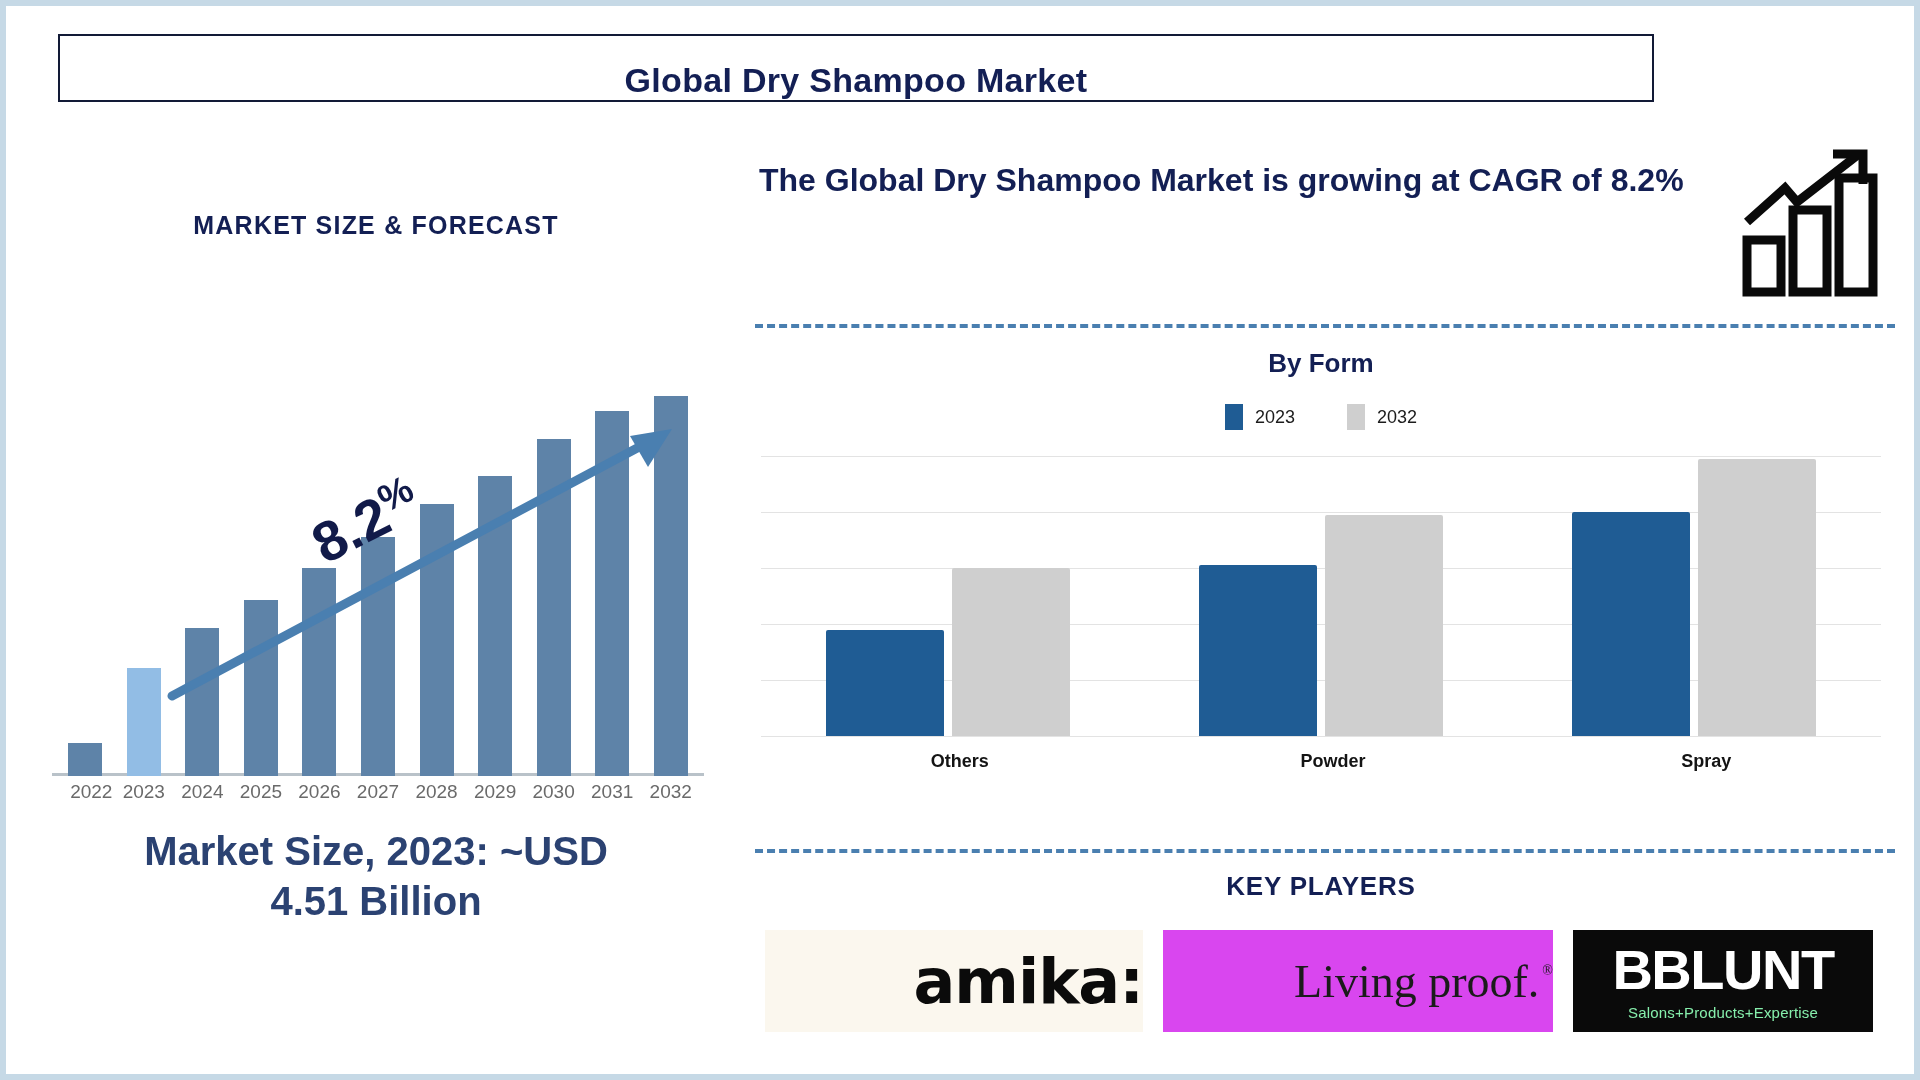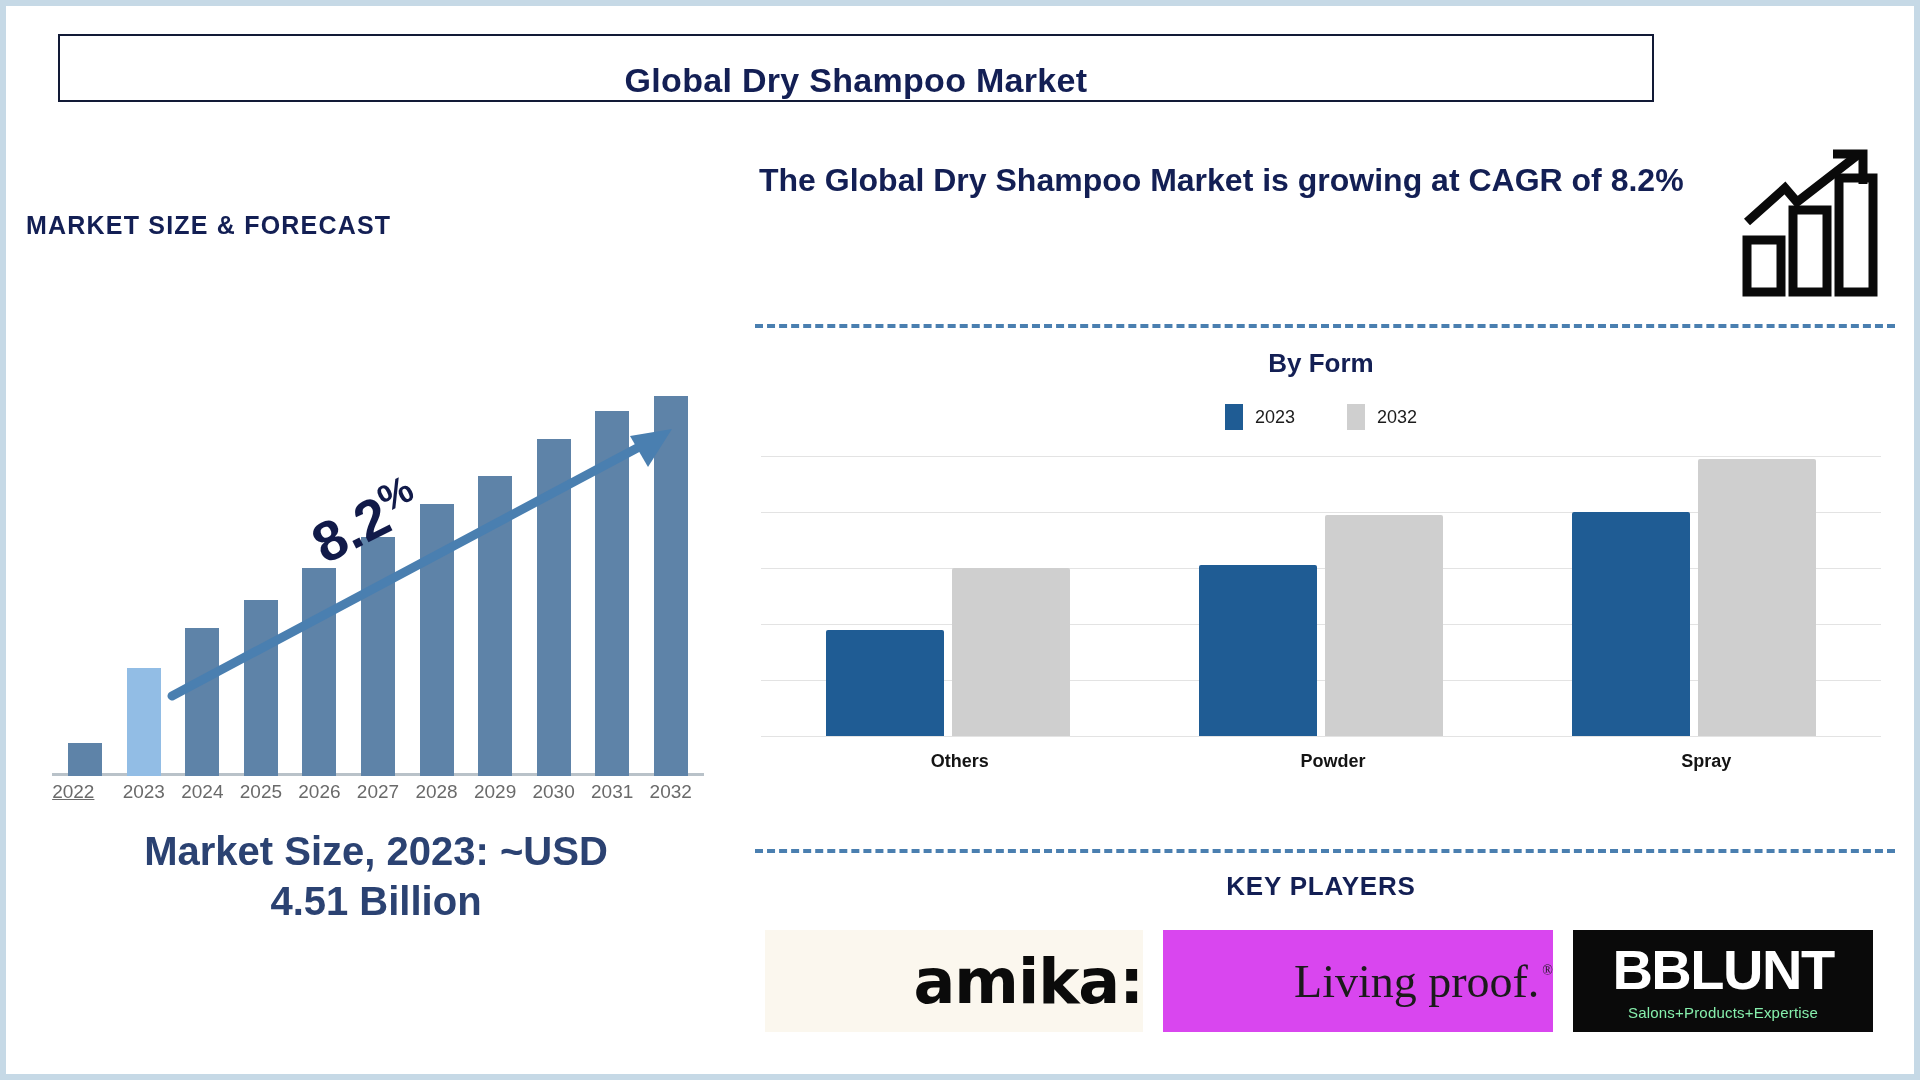--- a/index.html
+++ b/index.html
@@ -48,20 +48,21 @@
     top: 120px;
     width: 700px;
     height: 930px;
   }
 
   #left-heading {
     position: absolute;
     left: 0;
     top: 85px;
     width: 700px;
+    text-align: center;
     font-size: 25px;
     font-weight: bold;
     letter-spacing: 1.2px;
     color: #131f54;
   }
 
   #forecast-chart {
     position: absolute;
     left: 18px;
     top: 170px;
@@ -345,21 +346,21 @@
     <svg id="arrow-svg" viewBox="0 0 664 480">
       <line x1="128" y1="400" x2="612" y2="142" stroke="#4a7fb0" stroke-width="9" stroke-linecap="round"></line>
       <polygon points="628,133 586,140 604,171" fill="#4a7fb0"></polygon>
     </svg>
 
     <div id="cagr-badge">
       <span>8.2</span><span class="pct">%</span>
     </div>
 
     <div id="fc-labels">
-        <div class="fc-label" style="left: 0; width: 58.5455px; text-decoration: underline;">2022</div>
+        <div class="fc-label" style="left: 18px; width: 58.5455px;">2022</div>
         <div class="fc-label" style="left: 70.5455px; width: 58.5455px;">2023</div>
         <div class="fc-label" style="left: 129.091px; width: 58.5455px;">2024</div>
         <div class="fc-label" style="left: 187.636px; width: 58.5455px;">2025</div>
         <div class="fc-label" style="left: 246.182px; width: 58.5455px;">2026</div>
         <div class="fc-label" style="left: 304.727px; width: 58.5455px;">2027</div>
         <div class="fc-label" style="left: 363.273px; width: 58.5455px;">2028</div>
         <div class="fc-label" style="left: 421.818px; width: 58.5455px;">2029</div>
         <div class="fc-label" style="left: 480.364px; width: 58.5455px;">2030</div>
         <div class="fc-label" style="left: 538.909px; width: 58.5455px;">2031</div>
         <div class="fc-label" style="left: 597.455px; width: 58.5455px;">2032</div>

